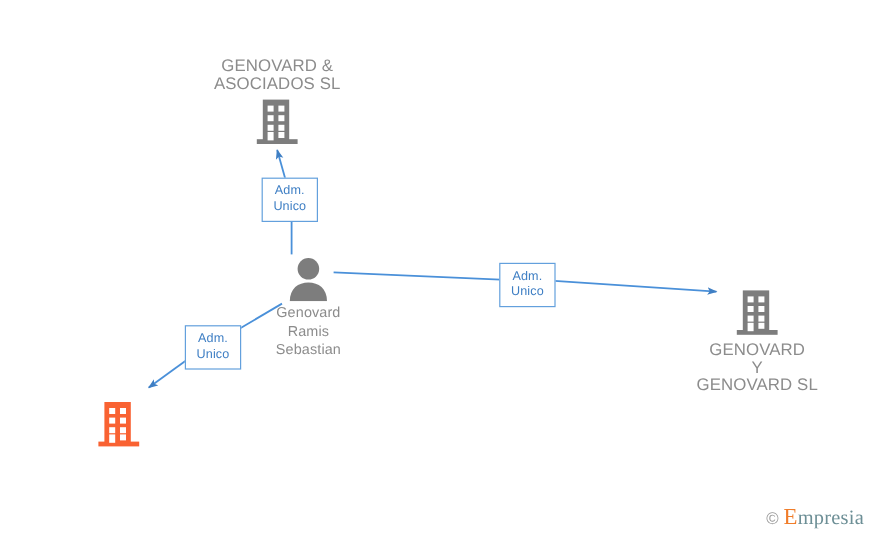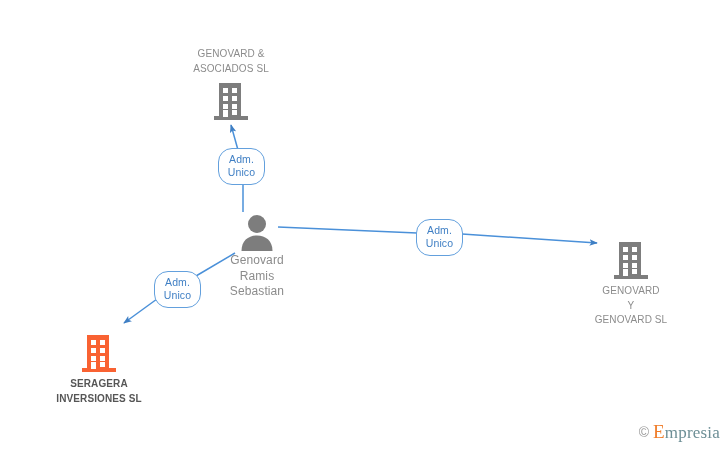--- a/index.html
+++ b/index.html
@@ -31,21 +31,21 @@
     text-align: center;
     width: 160px;
     margin-left: -80px;
   }
   .node .icon-wrap {
     display: block;
     line-height: 0;
   }
   .node .node-label {
     display: block;
-    font-size: 10px;
+    font-size: 14px;
     line-height: 14.5px;
     letter-spacing: 0.1px;
     color: #8c8c8c;
     white-space: pre-line;
   }
   .node.company-above .node-label {
     margin-bottom: 4px;
   }
   .node.company-below .node-label {
     margin-top: 3px;
@@ -60,21 +60,21 @@
     line-height: 15.5px;
     margin-top: 2px;
   }
 
   
   .rel-chip {
     position: absolute;
     box-sizing: border-box;
     background: #ffffff;
     border: 1.4px solid #63a0dd;
-    border-radius: 14px;
+    border-radius: 0;
     color: #3f7fc4;
     font-size: 10.5px;
     line-height: 13px;
     text-align: center;
     padding: 4px 6px 5px 6px;
     white-space: pre-line;
     letter-spacing: 0.1px;
   }
 
   
@@ -186,22 +186,20 @@
         <rect x="11" y="8" width="5" height="5" fill="#ffffff"></rect>
         <rect x="20" y="8" width="5" height="5" fill="#ffffff"></rect>
         <rect x="11" y="16" width="5" height="5" fill="#ffffff"></rect>
         <rect x="20" y="16" width="5" height="5" fill="#ffffff"></rect>
         <rect x="11" y="24" width="5" height="5" fill="#ffffff"></rect>
         <rect x="20" y="24" width="5" height="5" fill="#ffffff"></rect>
         <rect x="11" y="30" width="5" height="7" fill="#ffffff"></rect>
         <rect x="20" y="30" width="5" height="5" fill="#ffffff"></rect>
       </svg>
     </span>
-    <span class="node-label">SERAGERA
-INVERSIONES SL</span>
   </div>
 
   <div class="rel-chip" style="left:218px; top:148px; width:47px;">Adm.
 Unico</div>
 
   <div class="rel-chip" style="left:416px; top:219px; width:47px;">Adm.
 Unico</div>
 
   <div class="rel-chip" style="left:154px; top:271px; width:47px;">Adm.
 Unico</div>

